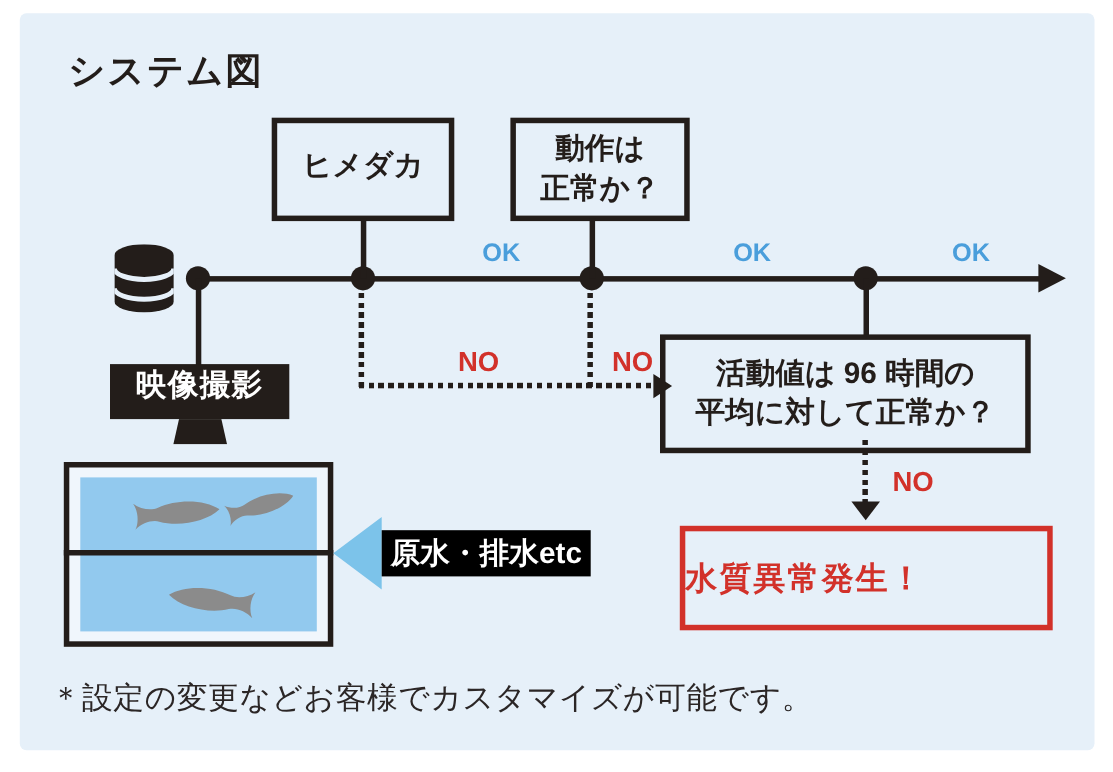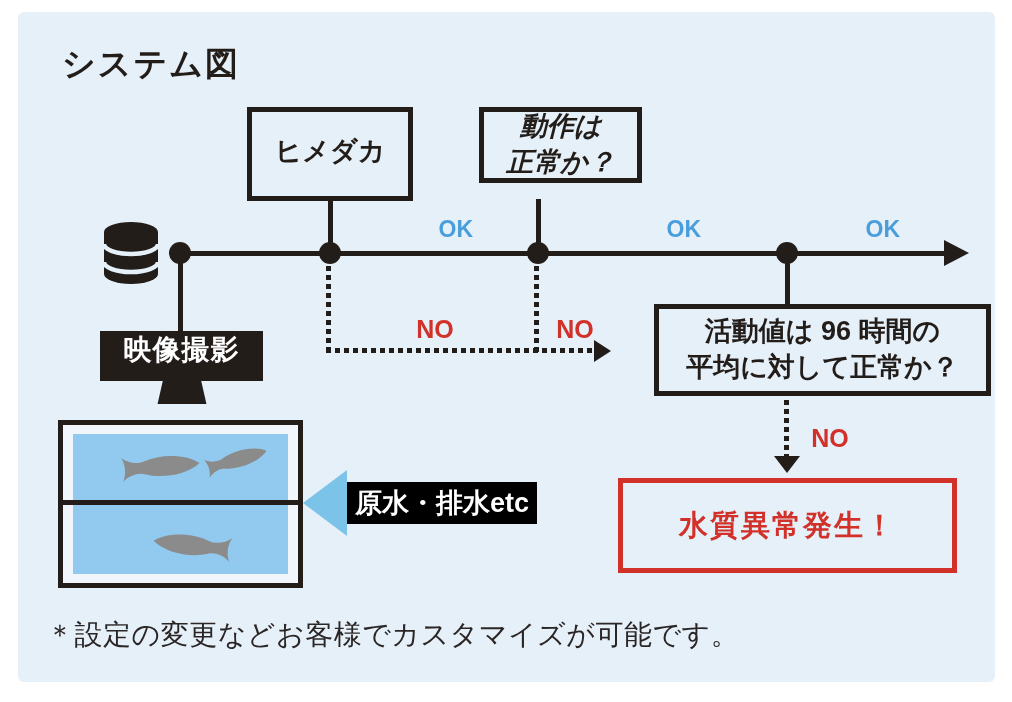--- a/index.html
+++ b/index.html
@@ -7,24 +7,24 @@
     position:relative;width:1012px;height:702px;background:#ffffff;overflow:hidden;
     font-family:"Liberation Sans","DejaVu Sans",sans-serif;color:#231d1a;
   }
   .panel{position:absolute;left:18px;top:12px;width:977px;height:670px;background:#e6f0f9;border-radius:6px;}
   .abs{position:absolute;}
   .title{left:62px;top:42px;font-size:33px;font-weight:bold;letter-spacing:2px;}
   
   .fbox{box-sizing:border-box;border:5px solid #231d1a;display:flex;flex-direction:column;
         align-items:center;justify-content:center;text-align:center;font-size:27px;font-weight:600;line-height:1.32;}
   .detect-box{left:247px;top:107px;width:166px;height:94px;font-family:Liberation Mono, monospace;}
-  .operation-box{left:479px;top:107px;width:163px;height:76px;font-style:italic;}
-  .activity-box{left:654px;top:304px;width:337px;height:92px;}
+  .operation-box{left:464px;top:107px;width:163px;height:94px;}
+  .activity-box{left:600px;top:304px;width:337px;height:108px;}
   .alert-box{box-sizing:border-box;left:618px;top:478px;width:339px;height:95px;border:5px solid #d2312a;
-             display:flex;align-items:center;justify-content:center;}
+             display:flex;align-items:center;justify-content:flex-start;}
   .alert-box span{color:#d2312a;font-size:29px;font-weight:bold;letter-spacing:2px;}
   
   .timeline{left:180px;top:251px;width:766px;height:5px;background:#231d1a;}
   .arrowhead-right{left:944px;top:240px;width:0;height:0;border-top:13px solid transparent;
                    border-bottom:13px solid transparent;border-left:25px solid #231d1a;}
   .node{width:22px;height:22px;border-radius:50%;background:#231d1a;top:242px;}
   .n1{left:169px;} .n2{left:319px;} .n3{left:527px;} .n4{left:776px;}
   .conn{width:5px;background:#231d1a;}
   .c-up2{left:328px;top:199px;height:54px;}
   .c-up3{left:536px;top:199px;height:54px;}

